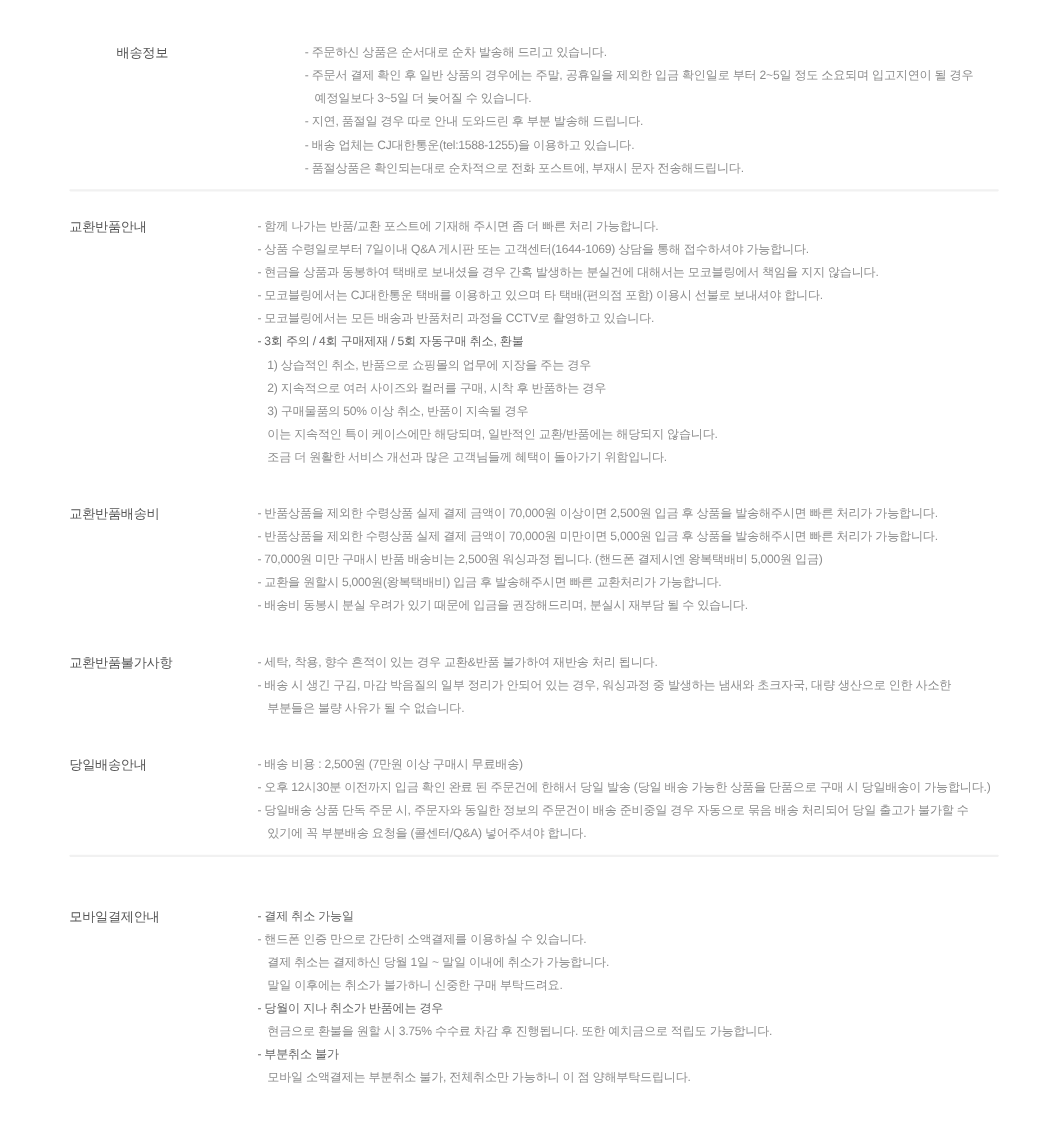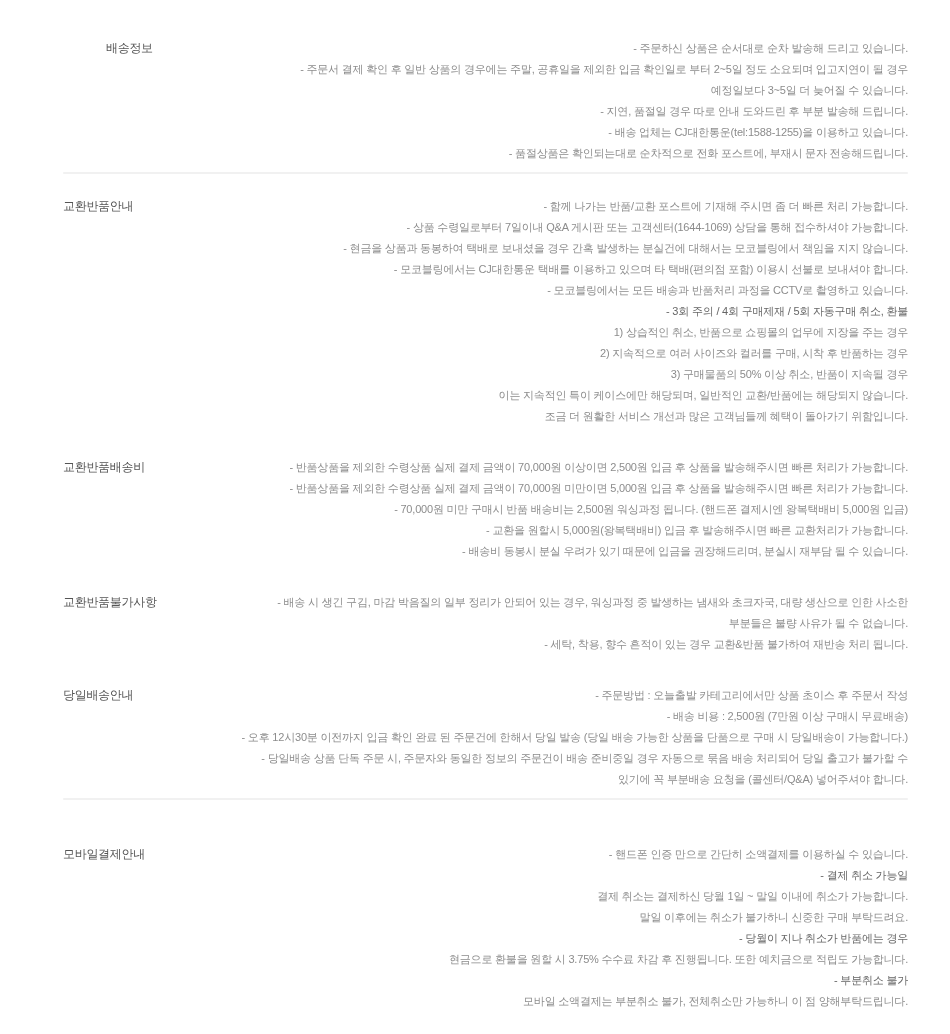--- a/index.html
+++ b/index.html
@@ -34,21 +34,20 @@
   }
   .line{
     margin:0;
     font-size:11px;
     color:#8c8c8c;
     line-height:21px;
     letter-spacing:-0.2px;
     padding-left:9px;
     text-indent:-9px; 
     word-break:keep-all;
-    text-align:right;
   }
   .line.indent{
     text-indent:0;
     padding-left:9px;
   }
   .line.bold{
     color:#666666;
     font-weight:400;
   }
   .divider{
@@ -98,39 +97,38 @@
         <p class="line">- 반품상품을 제외한 수령상품 실제 결제 금액이 70,000원 이상이면 2,500원 입금 후 상품을 발송해주시면 빠른 처리가 가능합니다.</p>
         <p class="line">- 반품상품을 제외한 수령상품 실제 결제 금액이 70,000원 미만이면 5,000원 입금 후 상품을 발송해주시면 빠른 처리가 가능합니다.</p>
         <p class="line">- 70,000원 미만 구매시 반품 배송비는 2,500원 워싱과정 됩니다. (핸드폰 결제시엔 왕복택배비 5,000원 입금)</p>
         <p class="line">- 교환을 원할시 5,000원(왕복택배비) 입금 후 발송해주시면 빠른 교환처리가 가능합니다.</p>
         <p class="line">- 배송비 동봉시 분실 우려가 있기 때문에 입금을 권장해드리며, 분실시 재부담 될 수 있습니다.</p>
       </div>
     </section>
     <section class="section">
       <h3 class="section-title">교환반품불가사항</h3>
       <div class="section-content">
+        <p class="line">- 세탁, 착용, 향수 흔적이 있는 경우 교환&amp;반품 불가하여 재반송 처리 됩니다.</p>
         <p class="line">- 배송 시 생긴 구김, 마감 박음질의 일부 정리가 안되어 있는 경우, 워싱과정 중 발생하는 냄새와 초크자국, 대량 생산으로 인한 사소한 부분들은 불량 사유가 될 수 없습니다.</p>
-        <p class="line">- 세탁, 착용, 향수 흔적이 있는 경우 교환&amp;반품 불가하여 재반송 처리 됩니다.</p>
       </div>
     </section>
     <section class="section" style="margin-bottom: 8px;">
       <h3 class="section-title">당일배송안내</h3>
       <div class="section-content">
-        <p class="line">- 주문방법 : 오늘출발 카테고리에서만 상품 초이스 후 주문서 작성</p>
         <p class="line">- 배송 비용 : 2,500원 (7만원 이상 구매시 무료배송)</p>
         <p class="line">- 오후 12시30분 이전까지 입금 확인 완료 된 주문건에 한해서 당일 발송 (당일 배송 가능한 상품을 단품으로 구매 시 당일배송이 가능합니다.)</p>
         <p class="line">- 당일배송 상품 단독 주문 시, 주문자와 동일한 정보의 주문건이 배송 준비중일 경우 자동으로 묶음 배송 처리되어 당일 출고가 불가할 수 있기에 꼭 부분배송 요청을 (콜센터/Q&amp;A) 넣어주셔야 합니다.</p>
       </div>
     </section>
     <div class="divider divider-wide" style="background: rgb(241, 241, 241);"></div>
     <section class="section">
       <h3 class="section-title">모바일결제안내</h3>
       <div class="section-content">
+        <p class="line bold">- 결제 취소 가능일</p>
         <p class="line">- 핸드폰 인증 만으로 간단히 소액결제를 이용하실 수 있습니다.</p>
-        <p class="line bold">- 결제 취소 가능일</p>
         <p class="line indent">결제 취소는 결제하신 당월 1일 ~ 말일 이내에 취소가 가능합니다.</p>
         <p class="line indent">말일 이후에는 취소가 불가하니 신중한 구매 부탁드려요.</p>
         <p class="line bold">- 당월이 지나 취소가 반품에는 경우</p>
         <p class="line indent">현금으로 환불을 원할 시 3.75% 수수료 차감 후 진행됩니다. 또한 예치금으로 적립도 가능합니다.</p>
         <p class="line bold">- 부분취소 불가</p>
         <p class="line indent">모바일 소액결제는 부분취소 불가, 전체취소만 가능하니 이 점 양해부탁드립니다.</p>
       </div>
     </section>
   </main>
 

